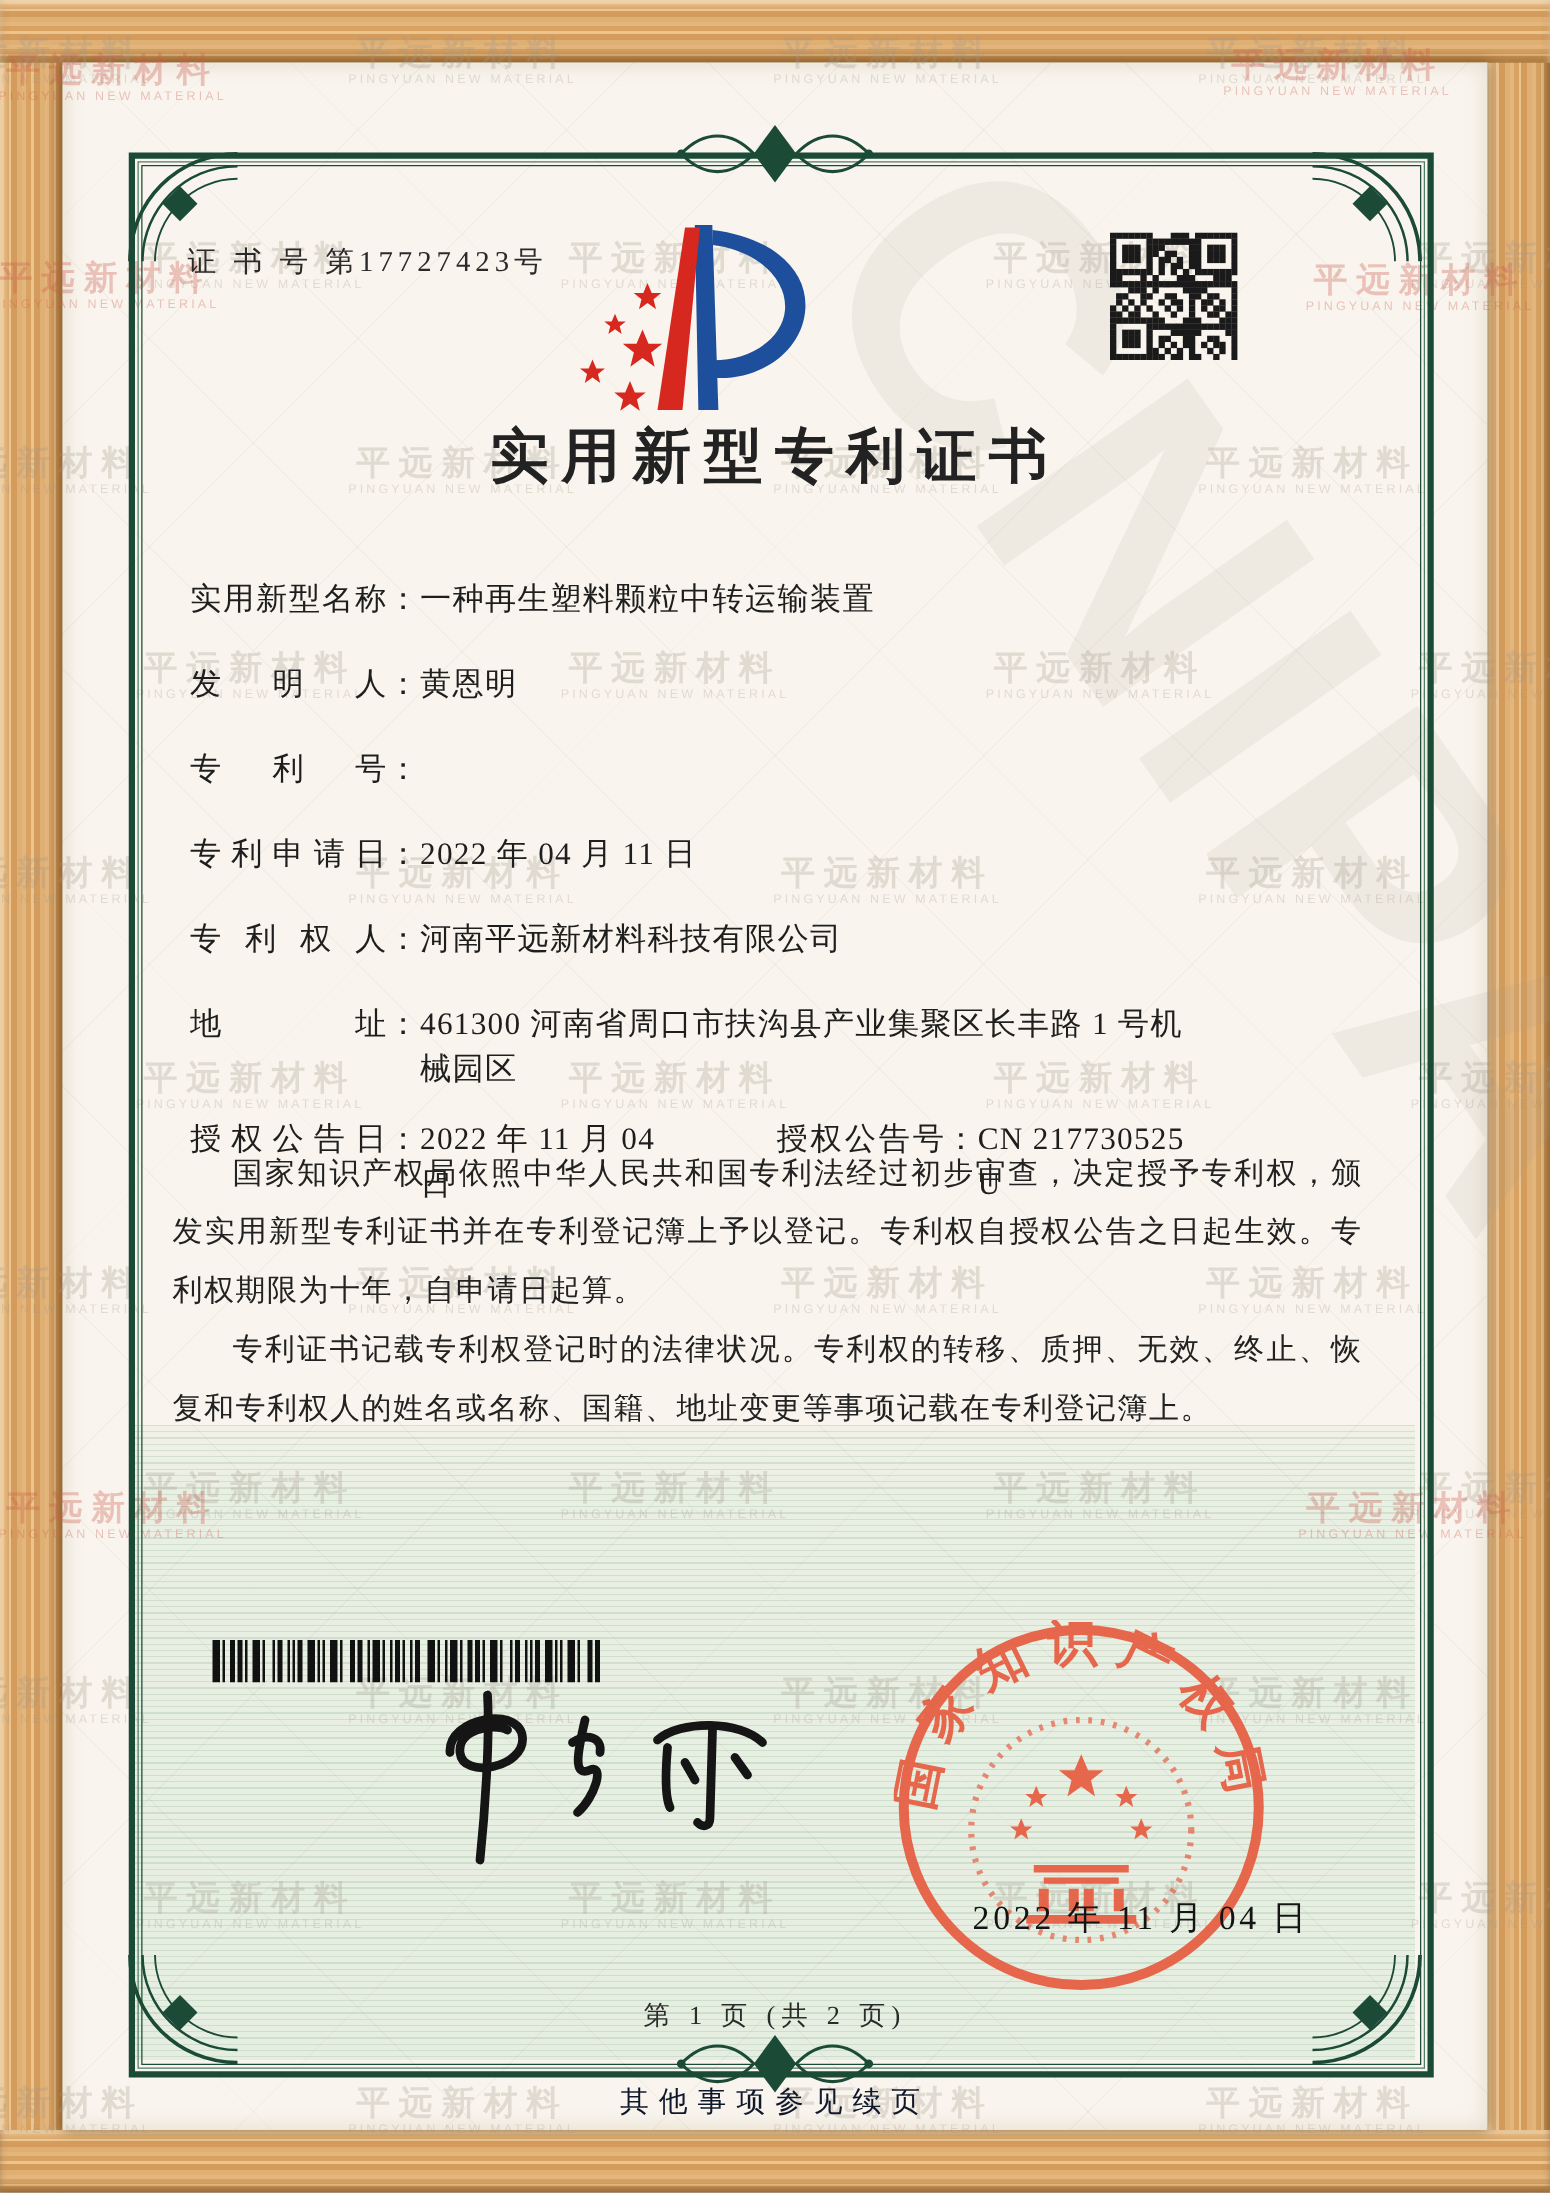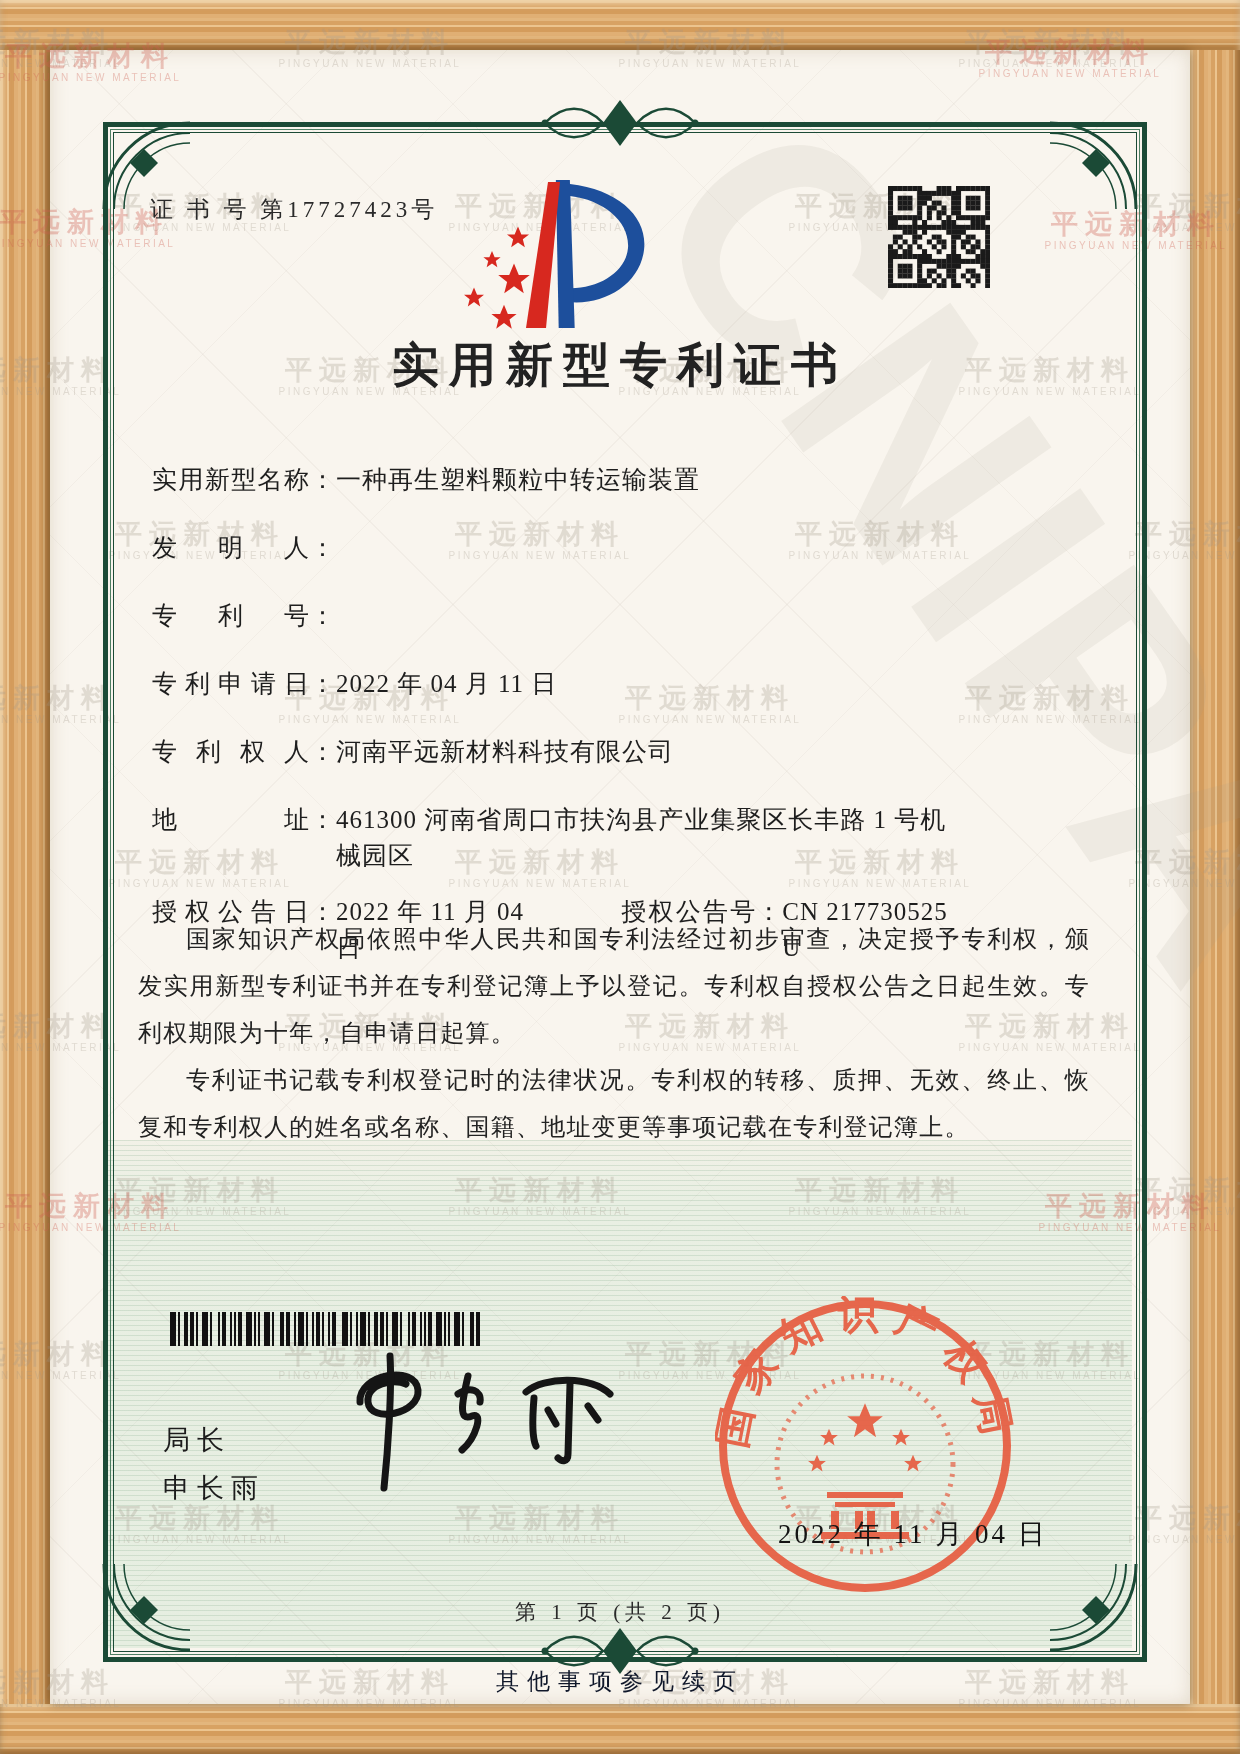--- a/index.html
+++ b/index.html
@@ -651,20 +651,21 @@
       <span>CN 217730525 U</span>
     </div>
   <div class="frow" style="top: 0px;">
         <span class="flabel">实用新型名称</span>
         <span class="fcolon">：</span>
         <span class="fvalue">一种再生塑料颗粒中转运输装置</span>
       </div>
       <div class="frow" style="top: 68px;">
         <span class="flabel">发明人</span>
         <span class="fcolon">：</span>
+        <span class="fvalue">黄恩明</span>
       </div>
       <div class="frow" style="top: 136px;">
         <span class="flabel">专利号</span>
         <span class="fcolon">：</span>
       </div>
       <div class="frow" style="top: 204px;">
         <span class="flabel">专利申请日</span>
         <span class="fcolon">：</span>
         <span class="fvalue">2022 年 04 月 11 日</span>
       </div>
@@ -730,24 +731,20 @@
       <rect x="260" y="0" width="4" height="34" fill="#111"></rect>
       <rect x="268" y="0" width="6" height="34" fill="#111"></rect>
       <rect x="276" y="0" width="2" height="34" fill="#111"></rect>
       <rect x="280" y="0" width="2" height="34" fill="#111"></rect>
       <rect x="286" y="0" width="6" height="34" fill="#111"></rect>
       <rect x="294" y="0" width="2" height="34" fill="#111"></rect>
       <rect x="302" y="0" width="4" height="34" fill="#111"></rect>
       <rect x="308" y="0" width="4" height="34" fill="#111"></rect>
     </svg>
 
-  <div class="official">
-    <div>局长</div>
-    <div>申长雨</div>
-  </div>
 
   <svg class="sign" width="300" height="150" viewBox="0 0 300 150">
     <g fill="none" stroke="#151515" stroke-width="7" stroke-linecap="round" stroke-linejoin="round">
       <path d="M30,52 C28,24 86,14 88,40 C90,64 40,74 38,52 C36,34 64,28 76,34"></path>
       <path d="M60,6 C62,40 58,100 54,138"></path>
       <path d="M138,26 C132,52 128,72 142,66 C154,61 146,88 132,100"></path>
       <path d="M128,44 C140,36 152,40 150,52"></path>
       <path d="M196,42 C214,26 262,26 280,44"></path>
       <path d="M204,48 C202,72 202,88 206,96"></path>
       <path d="M240,34 L238,104 C238,112 232,112 228,108"></path>

